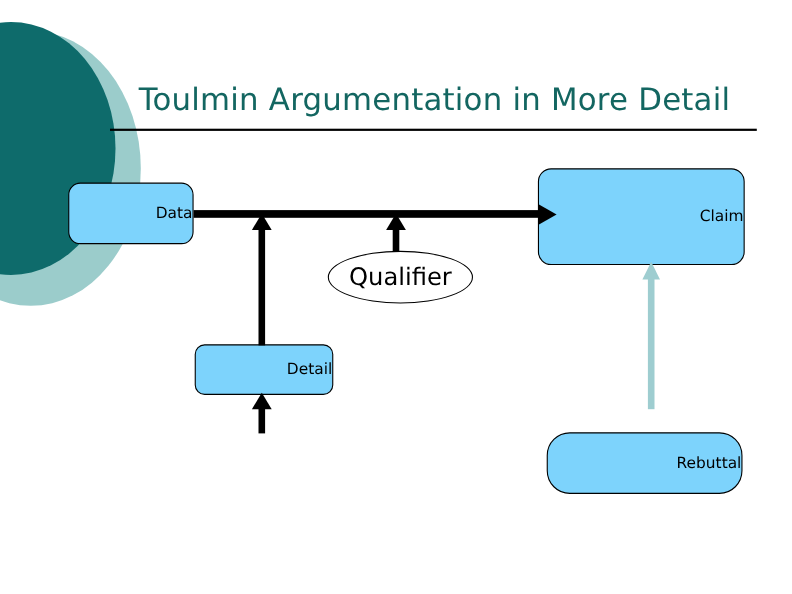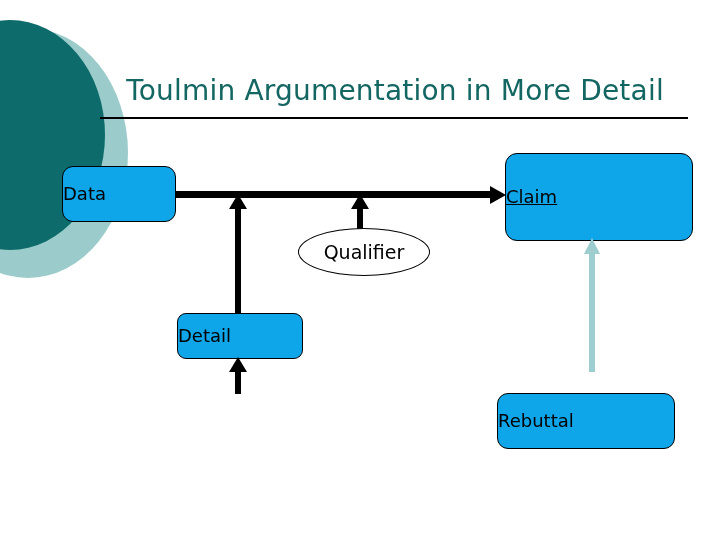--- a/index.html
+++ b/index.html
@@ -54,50 +54,50 @@
     top: 117px;
     width: 588px;
     height: 2px;
     background: #000000;
   }
 
   
   .node {
     position: absolute;
     box-sizing: border-box;
-    background: #0ea5e9;
+    background: #7dd3fc;
     border: 1px solid #000000;
     display: flex;
     align-items: center;
-    justify-content: flex-start;
+    justify-content: flex-end;
     color: #000000;
-    font-size: 18px;
+    font-size: 14px;
     line-height: 1;
   }
 
   #node-data    { left: 62px;  top: 166px; width: 114px; height: 56px;  border-radius: 11px; }
-  #node-claim   { left: 505px; top: 153px; width: 188px; height: 88px;  border-radius: 12px; text-decoration: underline; }
+  #node-claim   { left: 489px; top: 153px; width: 188px; height: 88px;  border-radius: 12px; }
   #node-warrant { left: 177px; top: 313px; width: 126px; height: 46px;  border-radius: 9px;  }
   #node-backing { left: 177px; top: 393px; width: 126px; height: 57px;  border-radius: 11px; }
-  #node-rebuttal{ left: 497px; top: 393px; width: 178px; height: 56px;  border-radius: 11px; }
+  #node-rebuttal{ left: 497px; top: 393px; width: 178px; height: 56px;  border-radius: 21px; }
 
   #node-qualifier {
     position: absolute;
     left: 298px;
     top: 228px;
     width: 132px;
     height: 48px;
     box-sizing: border-box;
     background: #ffffff;
     border: 1px solid #000000;
     border-radius: 50%;
     display: flex;
     align-items: center;
     justify-content: center;
-    font-size: 19px;
+    font-size: 22px;
     color: #000000;
     z-index: 3;
   }
 
   
   .conn {
     position: absolute;
     background: #000000;
   }
   

